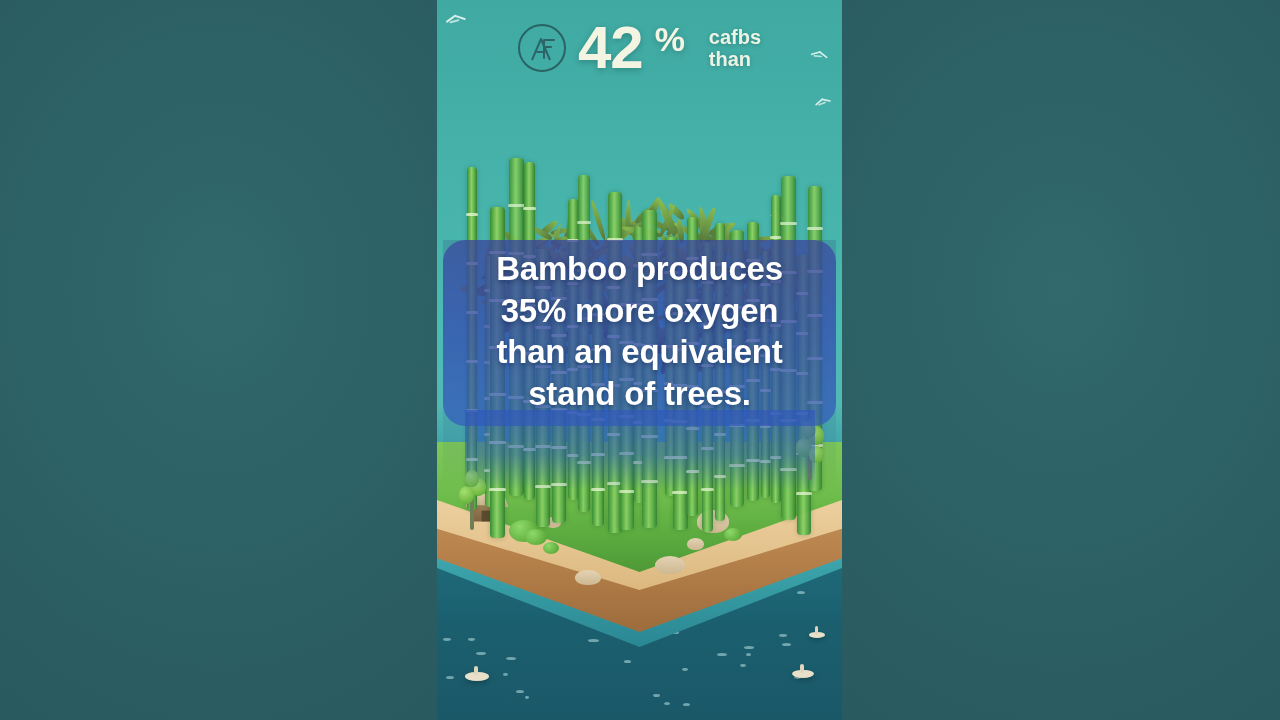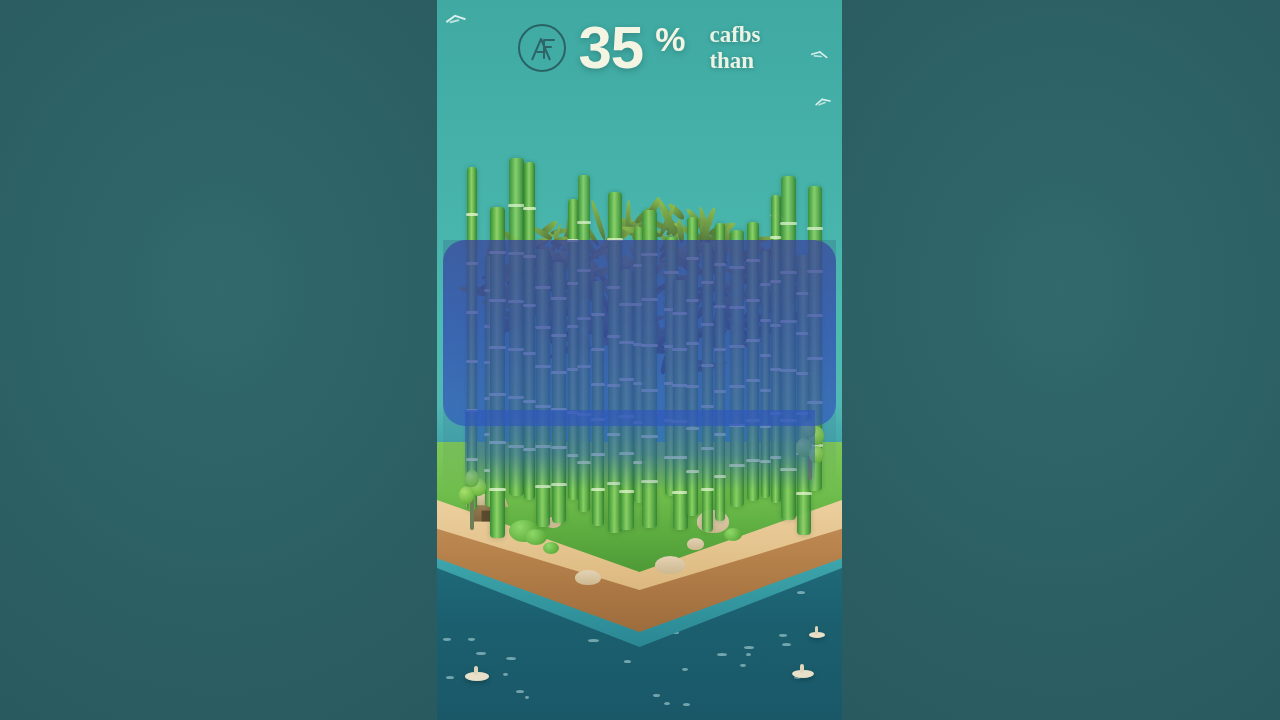--- a/index.html
+++ b/index.html
@@ -292,25 +292,24 @@
   }
 
   .stat-words {
     display: flex;
     flex-direction: column;
     align-items: flex-start;
     margin-left: 14px;
     line-height: 1.12;
   }
   .stat-words span {
-    font-size: 23px;
+    font-size: 20px;
     font-weight: 600;
     color: #eaf3e4;
     text-shadow: 0 1px 4px rgba(20,70,70,0.35);
-    font-family: Liberation Serif, serif;
   }
 
   .header-sub {
     position: absolute;
     left: 0; right: 0; top: 86px;
     font-size: 24px;
     font-weight: 600;
     color: #eef5ea;
     text-shadow: 0 1px 4px rgba(20,70,70,0.35);
     white-space: nowrap;
@@ -1012,31 +1011,37 @@
           <div class="node" style="bottom: 174.228px;"></div>
           <div class="node" style="bottom: 217.784px;"></div>
           <div class="node" style="bottom: 261.341px;"></div>
         </div>
       </div>
 
     <div class="overlay-tint"></div>
     <div class="caption-box"></div>
     <div class="caption-tail"></div>
 
+    <div class="caption-text">
+      <span class="ln">Bamboo produces</span>
+      <span class="ln">35% more oxygen</span>
+      <span class="ln">than an equivalent</span>
+      <span class="ln">stand of trees.</span>
+    </div>
 
     <div class="header">
       <div class="header-row">
         <div class="logo-mark">
           <svg width="30" height="30" viewBox="0 0 30 30" aria-hidden="true">
             <path d="M4 26 L13 5 L22 26" fill="none" stroke="#2c6468" stroke-width="2" stroke-linejoin="round"></path>
             <path d="M8.5 18 L17.5 18" fill="none" stroke="#2c6468" stroke-width="2"></path>
             <path d="M16 6 L26 6 M16 13 L23 13 M16 6 L16 24" fill="none" stroke="#2c6468" stroke-width="2" stroke-linecap="round"></path>
           </svg>
         </div>
-        <div class="stat-number">35</div>
+        <div class="stat-number">42</div>
         <div class="stat-percent">%</div>
         <div class="stat-words">
           <span>cafbs</span>
           <span>than</span>
         </div>
       </div>
     </div>
 
   </div>
 </div>

